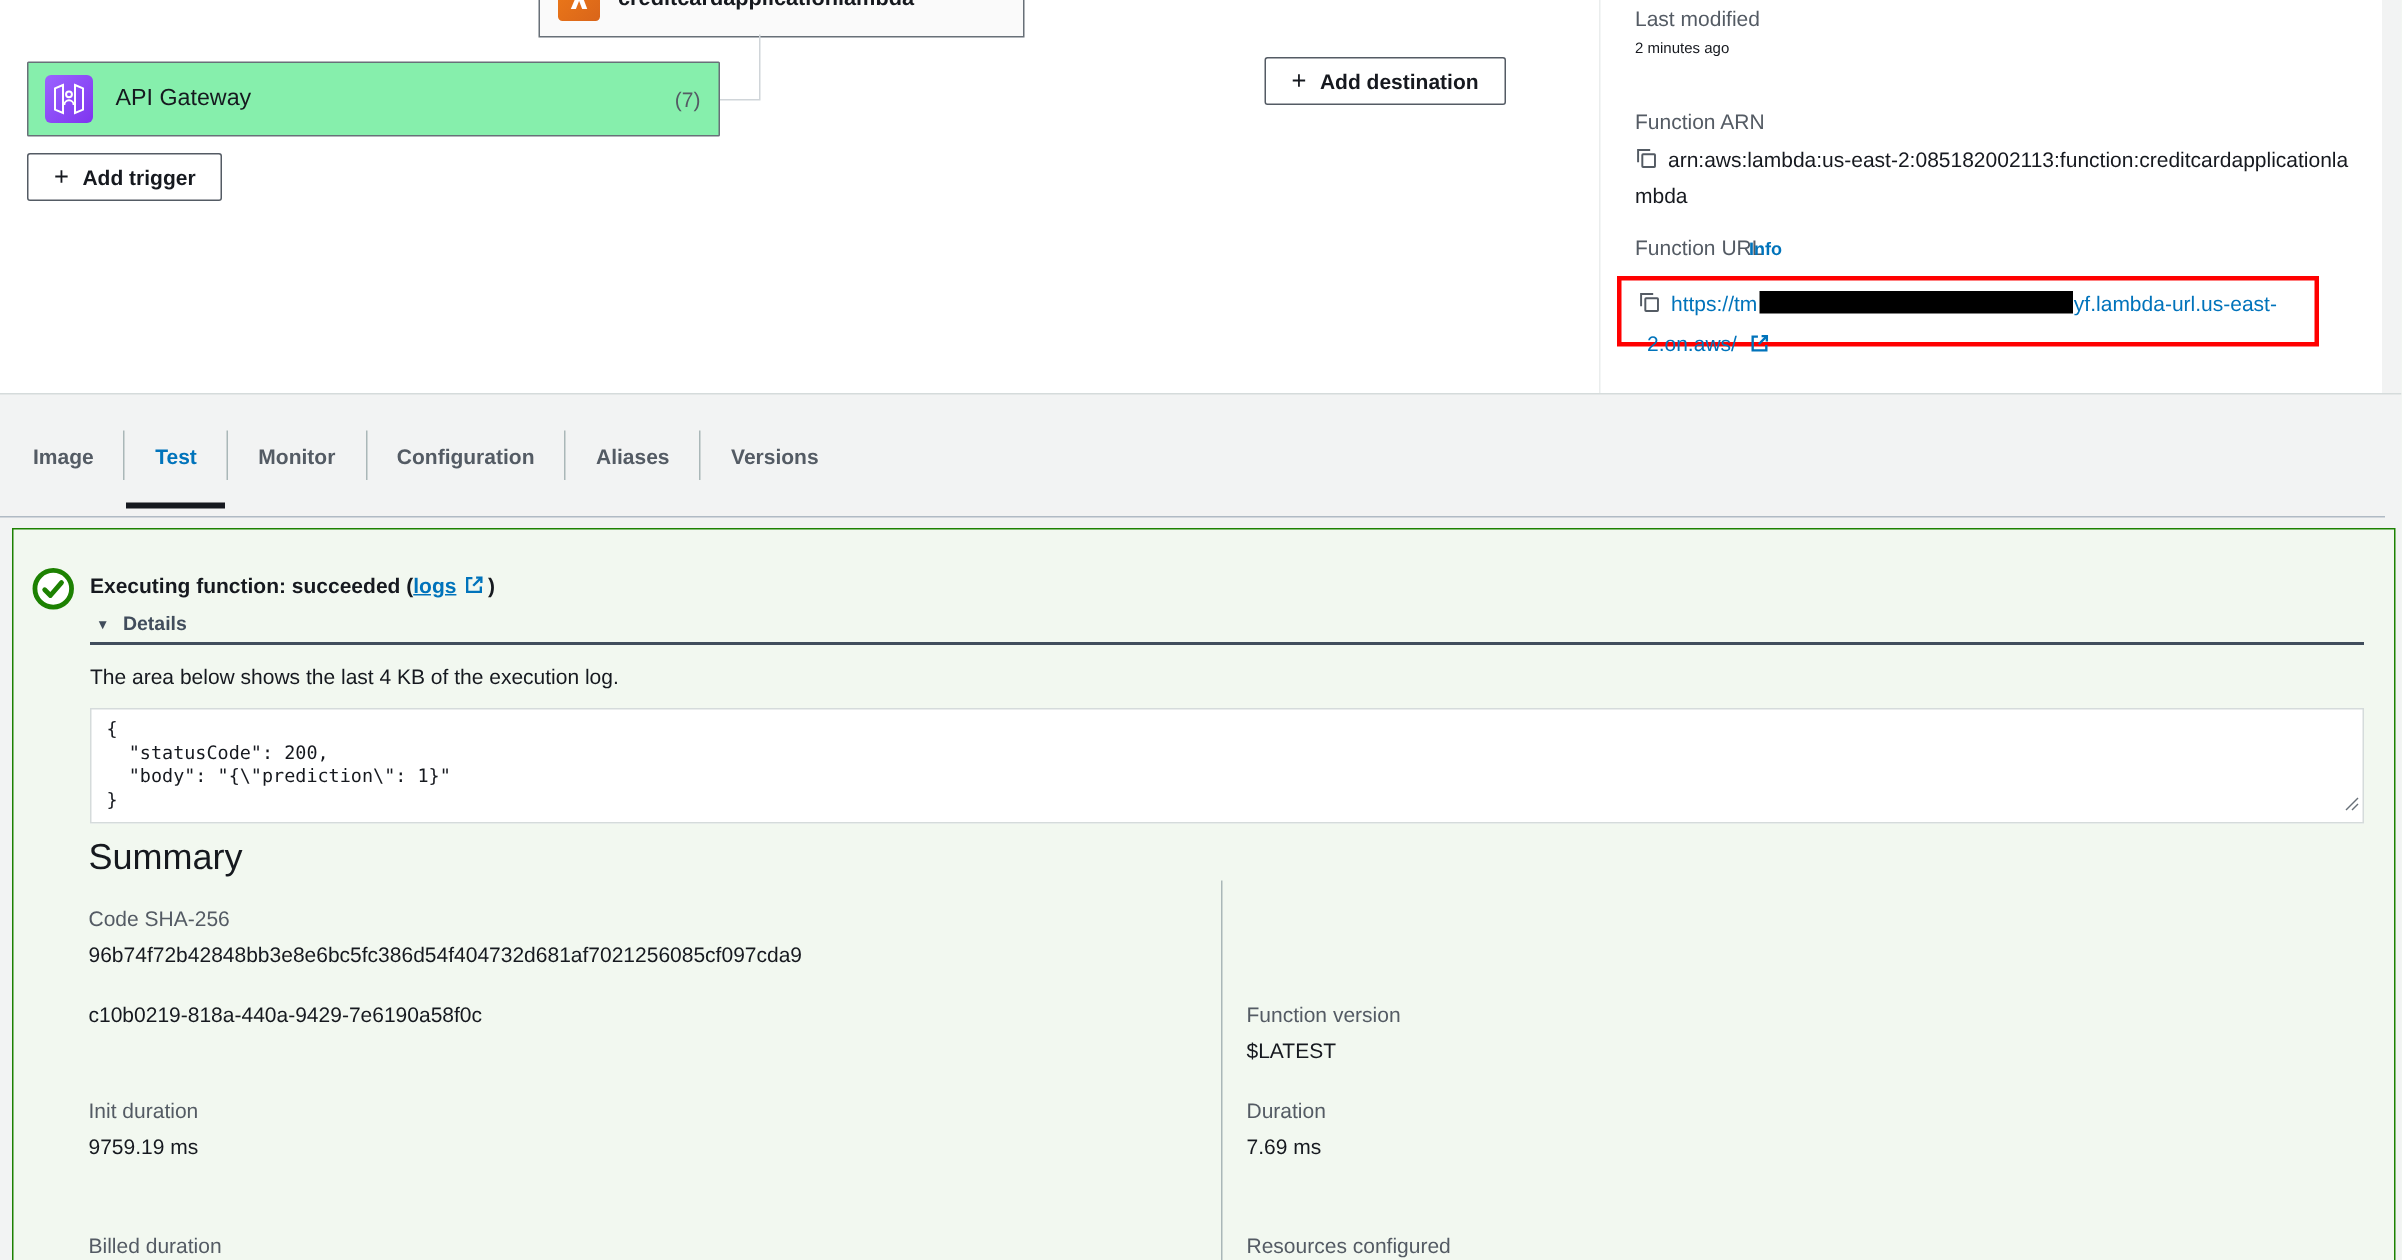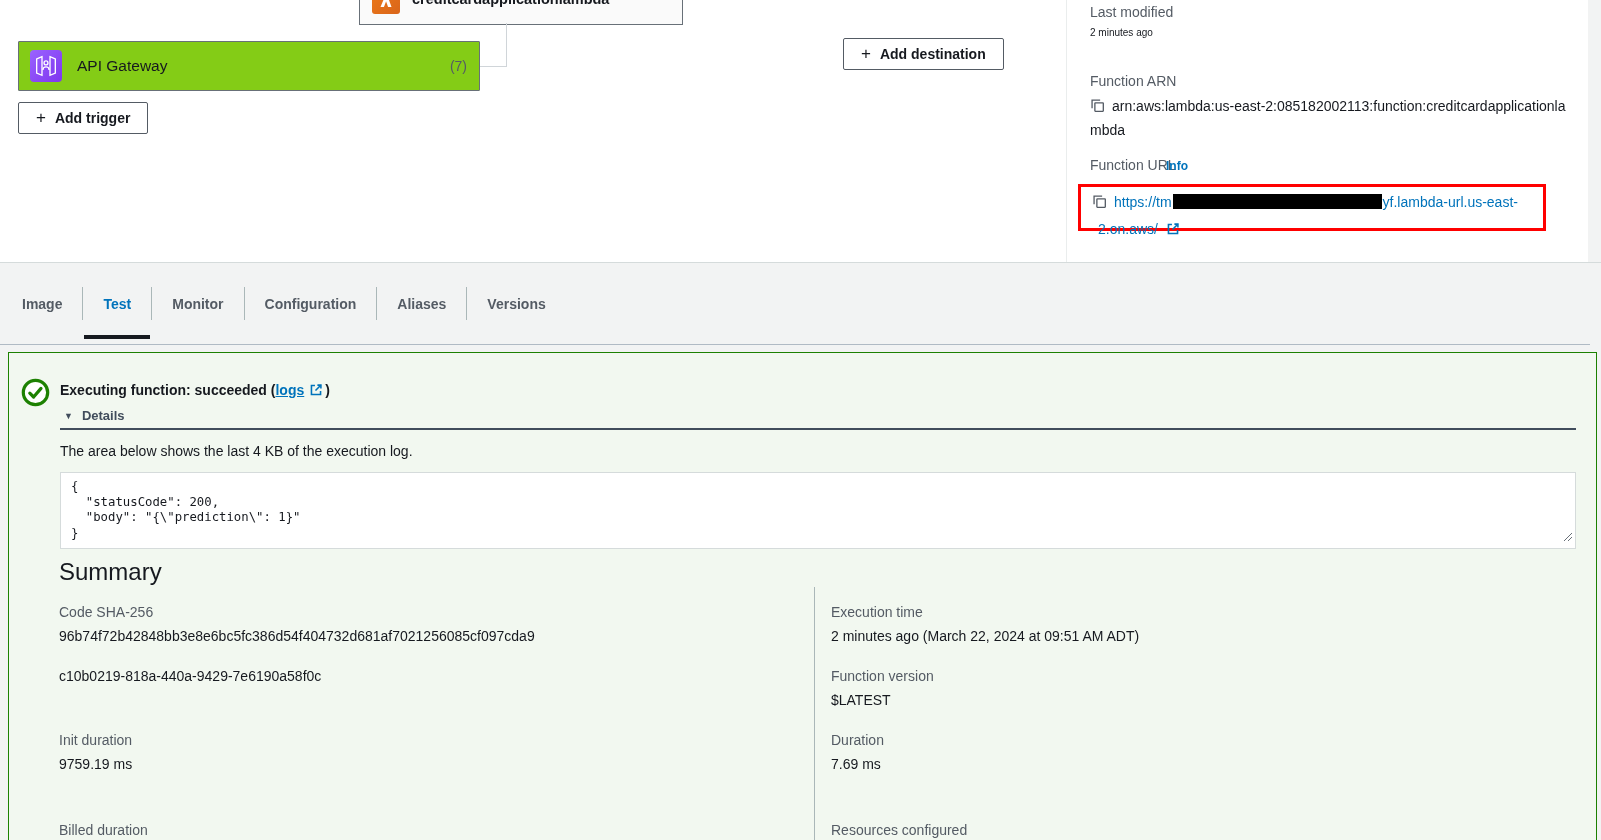--- a/index.html
+++ b/index.html
@@ -19,21 +19,21 @@
 
   .lambda-node{position:absolute;left:359px;top:-26px;width:322px;height:49px;background:#fafafa;border:1px solid #687078;}
   .lambda-icon{position:absolute;left:12px;top:11px;width:28px;height:28px;border-radius:3px;
     background:linear-gradient(135deg,#ee7a18,#d9651a);color:#fff;display:flex;align-items:center;justify-content:center;
     font:700 19px "DejaVu Sans",sans-serif;}
   .lambda-label{position:absolute;left:52px;top:16px;font-size:14.5px;font-weight:700;white-space:nowrap;}
 
   .conn-v{position:absolute;left:506px;top:23px;width:1px;height:43px;background:#d0d5d9;}
   .conn-h{position:absolute;left:480px;top:66px;width:27px;height:1px;background:#d0d5d9;}
 
-  .trigger-box{position:absolute;left:18px;top:41px;width:462px;height:50px;background:#84cc16;border:1px solid #687078;
+  .trigger-box{position:absolute;left:18px;top:41px;width:462px;height:50px;background:#86efac;border:1px solid #687078;
     display:flex;align-items:center;gap:15px;padding:0 12px 0 11px;box-sizing:border-box;border-radius:1px;}
   .apigw-icon{width:32px;height:32px;border-radius:4px;background:linear-gradient(135deg,#9a63ff,#7f35ef);flex:0 0 auto;
     display:flex;align-items:center;justify-content:center;}
   .trigger-label{font-size:15.5px;color:var(--c-dark,#16191f);}
   .trigger-count{margin-left:auto;font-size:14px;color:var(--c-gray,#545b64);}
 
   .btn{position:absolute;height:32px;background:#fff;border:1px solid var(--c-gray,#545b64);border-radius:2px;
     font-family:"Liberation Sans",sans-serif;font-size:14px;font-weight:700;color:var(--c-dark,#16191f);
     display:inline-flex;align-items:center;gap:9px;padding:0 17px;cursor:pointer;}
   .btn .plus{font-size:17px;font-weight:400;line-height:1;margin-top:-1px;}
@@ -245,24 +245,20 @@
   </div>
   <div class="sfield colL row3">
     <div class="slabel">Init duration</div>
     <div class="svalue">9759.19 ms</div>
   </div>
   <div class="sfield colL row4">
     <div class="slabel">Billed duration</div>
     <div class="svalue">9767 ms</div>
   </div>
 
-  <div class="sfield colR row1">
-    <div class="slabel">Execution time</div>
-    <div class="svalue">2 minutes ago (March 22, 2024 at 09:51 AM ADT)</div>
-  </div>
   <div class="sfield colR row2">
     <div class="slabel">Function version</div>
     <div class="svalue">$LATEST</div>
   </div>
   <div class="sfield colR row3">
     <div class="slabel">Duration</div>
     <div class="svalue">7.69 ms</div>
   </div>
   <div class="sfield colR row4">
     <div class="slabel">Resources configured</div>

